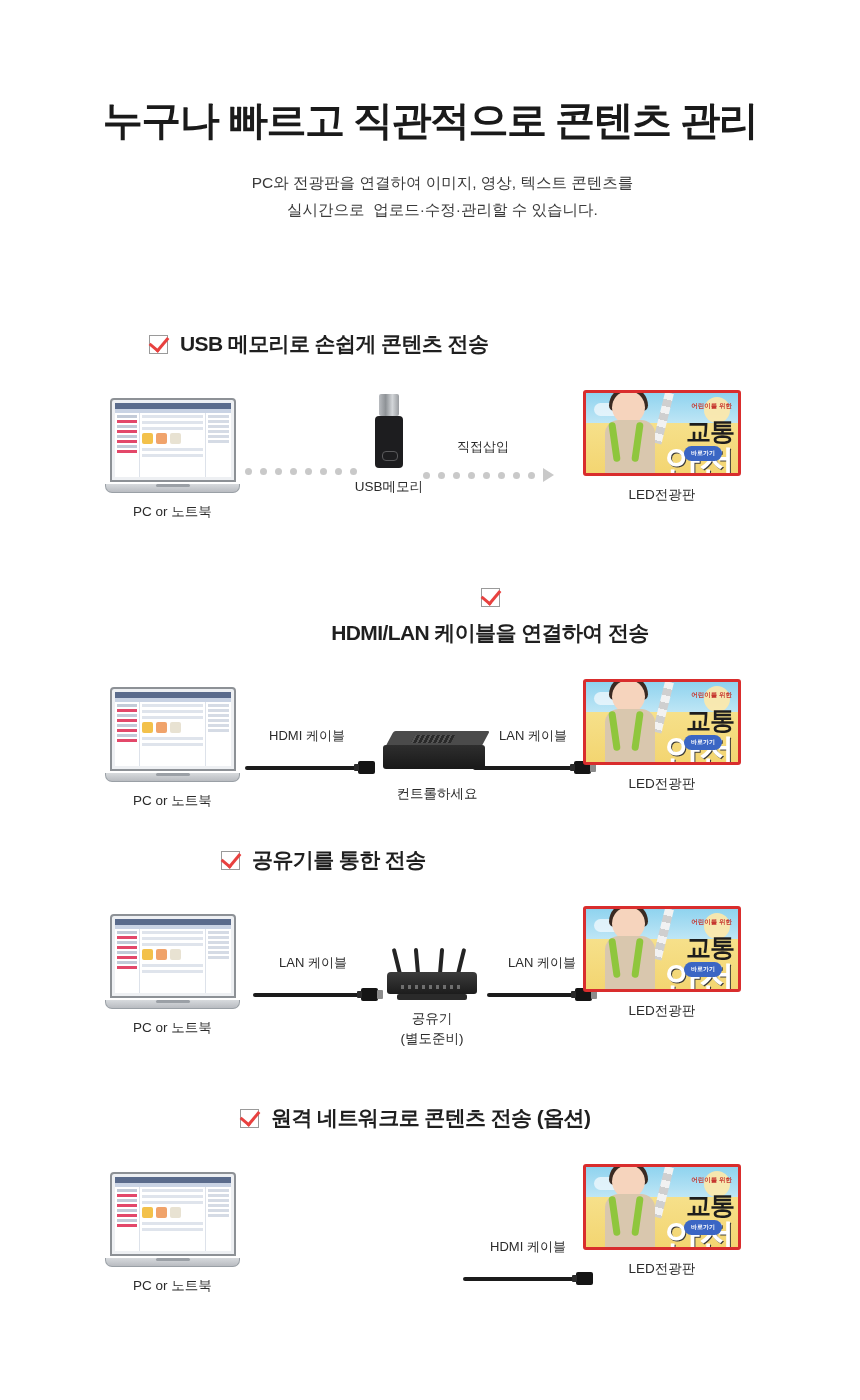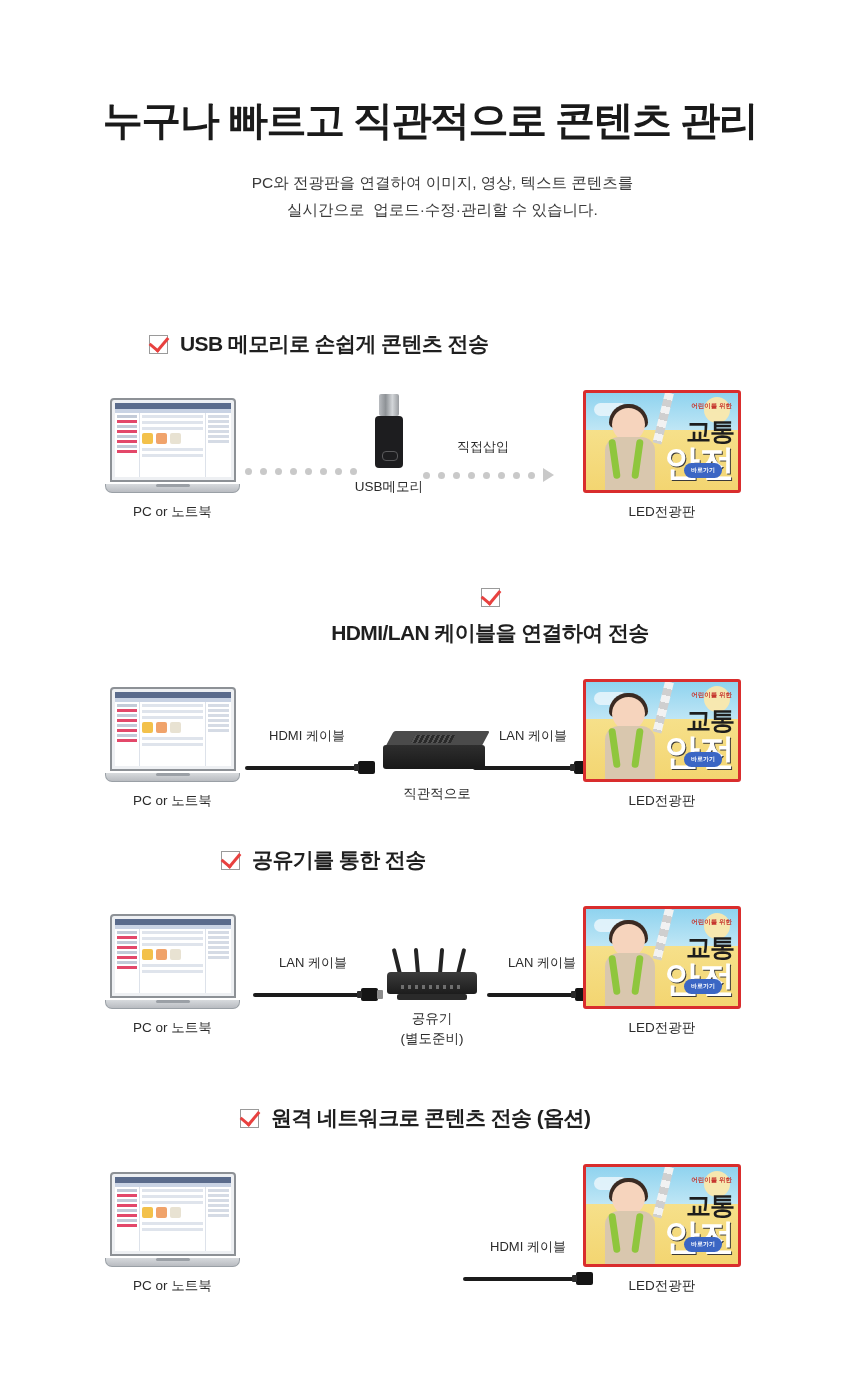--- a/index.html
+++ b/index.html
@@ -109,21 +109,21 @@
   .ui .mid i { display:block; height:3px; margin-bottom:3px; background:#dfe4ec; }
   .ui .thumbs { display:flex; gap:3px; margin-top:3px; }
   .ui .thumbs b { display:block; width:11px; height:11px; border-radius:2px; background:#f3c14a; }
   .ui .thumbs b:nth-child(2) { background:#f0a36b; }
   .ui .thumbs b:nth-child(3) { background:#e8e2d2; }
   .ui .right { width:22%; border-left:1px solid #dde2ea; padding:2px; }
   .ui .right i { display:block; height:3px; margin-bottom:2px; background:#d5dbe5; }
 
   
   .led {
-    width: 158px; height: 103px;
+    width: 158px; height: 86px;
     border: 3px solid #d92d2d;
     border-radius: 3px;
     position: relative;
     overflow: hidden;
     background: linear-gradient(#8fd3ef 0%, #bfe6f5 38%, #f6e08a 38%, #f3d571 100%);
   }
   .led .sun {
     position:absolute; right:8px; top:4px; width:26px; height:26px;
     border-radius:50%; background:#ffe9a8; opacity:.9;
   }
@@ -466,21 +466,21 @@
       <div class="cable-line" style="flex:1;"></div>
       <div class="plug"></div>
     </div>
 
     <div style="position:absolute; left:278px; top:62px;">
       <div class="playerbox">
         <div class="top"></div>
           <div class="vent"></div>
           <div class="front"></div>
       </div>
-      <div class="cap" style="width:108px;">직관적으로</div>
+      <div class="cap" style="width:108px;">컨트롤하세요</div>
     </div>
 
     <div class="cable-label" style="position:absolute; left:368px; top:58px; width:120px;">LAN 케이블</div>
     <div class="connector-row" style="position:absolute; left:368px; top:92px; width:118px;">
       <div class="cable-line" style="flex:1;"></div>
       <div class="plug lan"></div>
     </div>
 
     <div style="position:absolute; left:478px; top:10px;">
       <div class="led">

